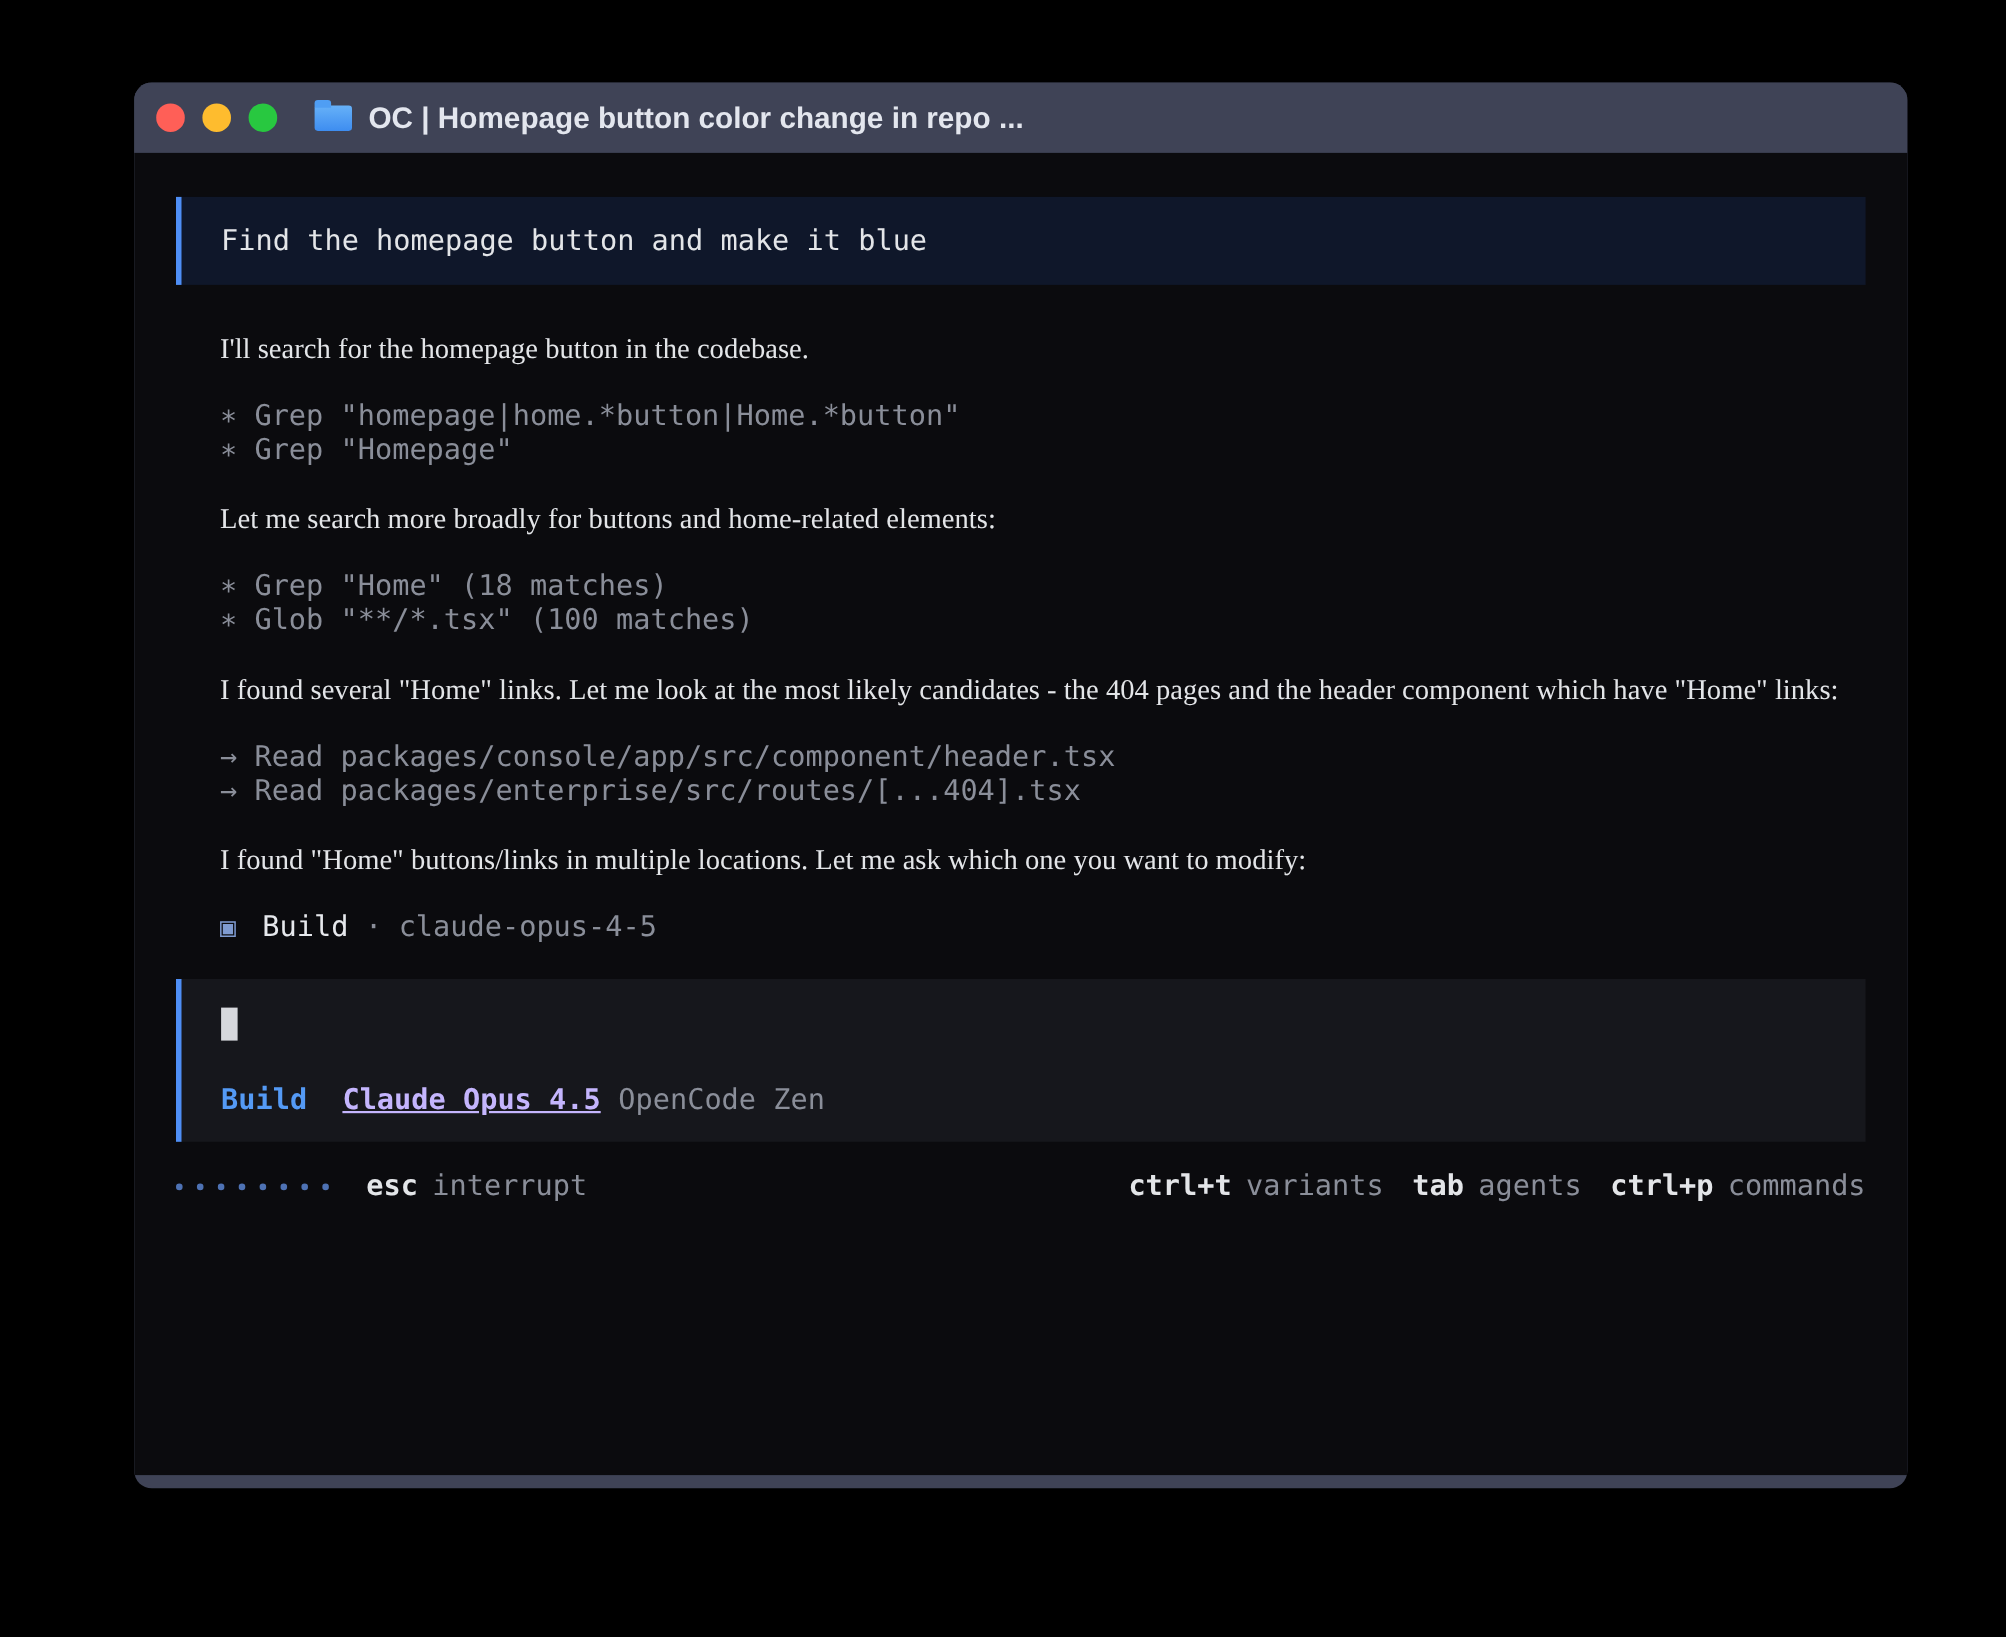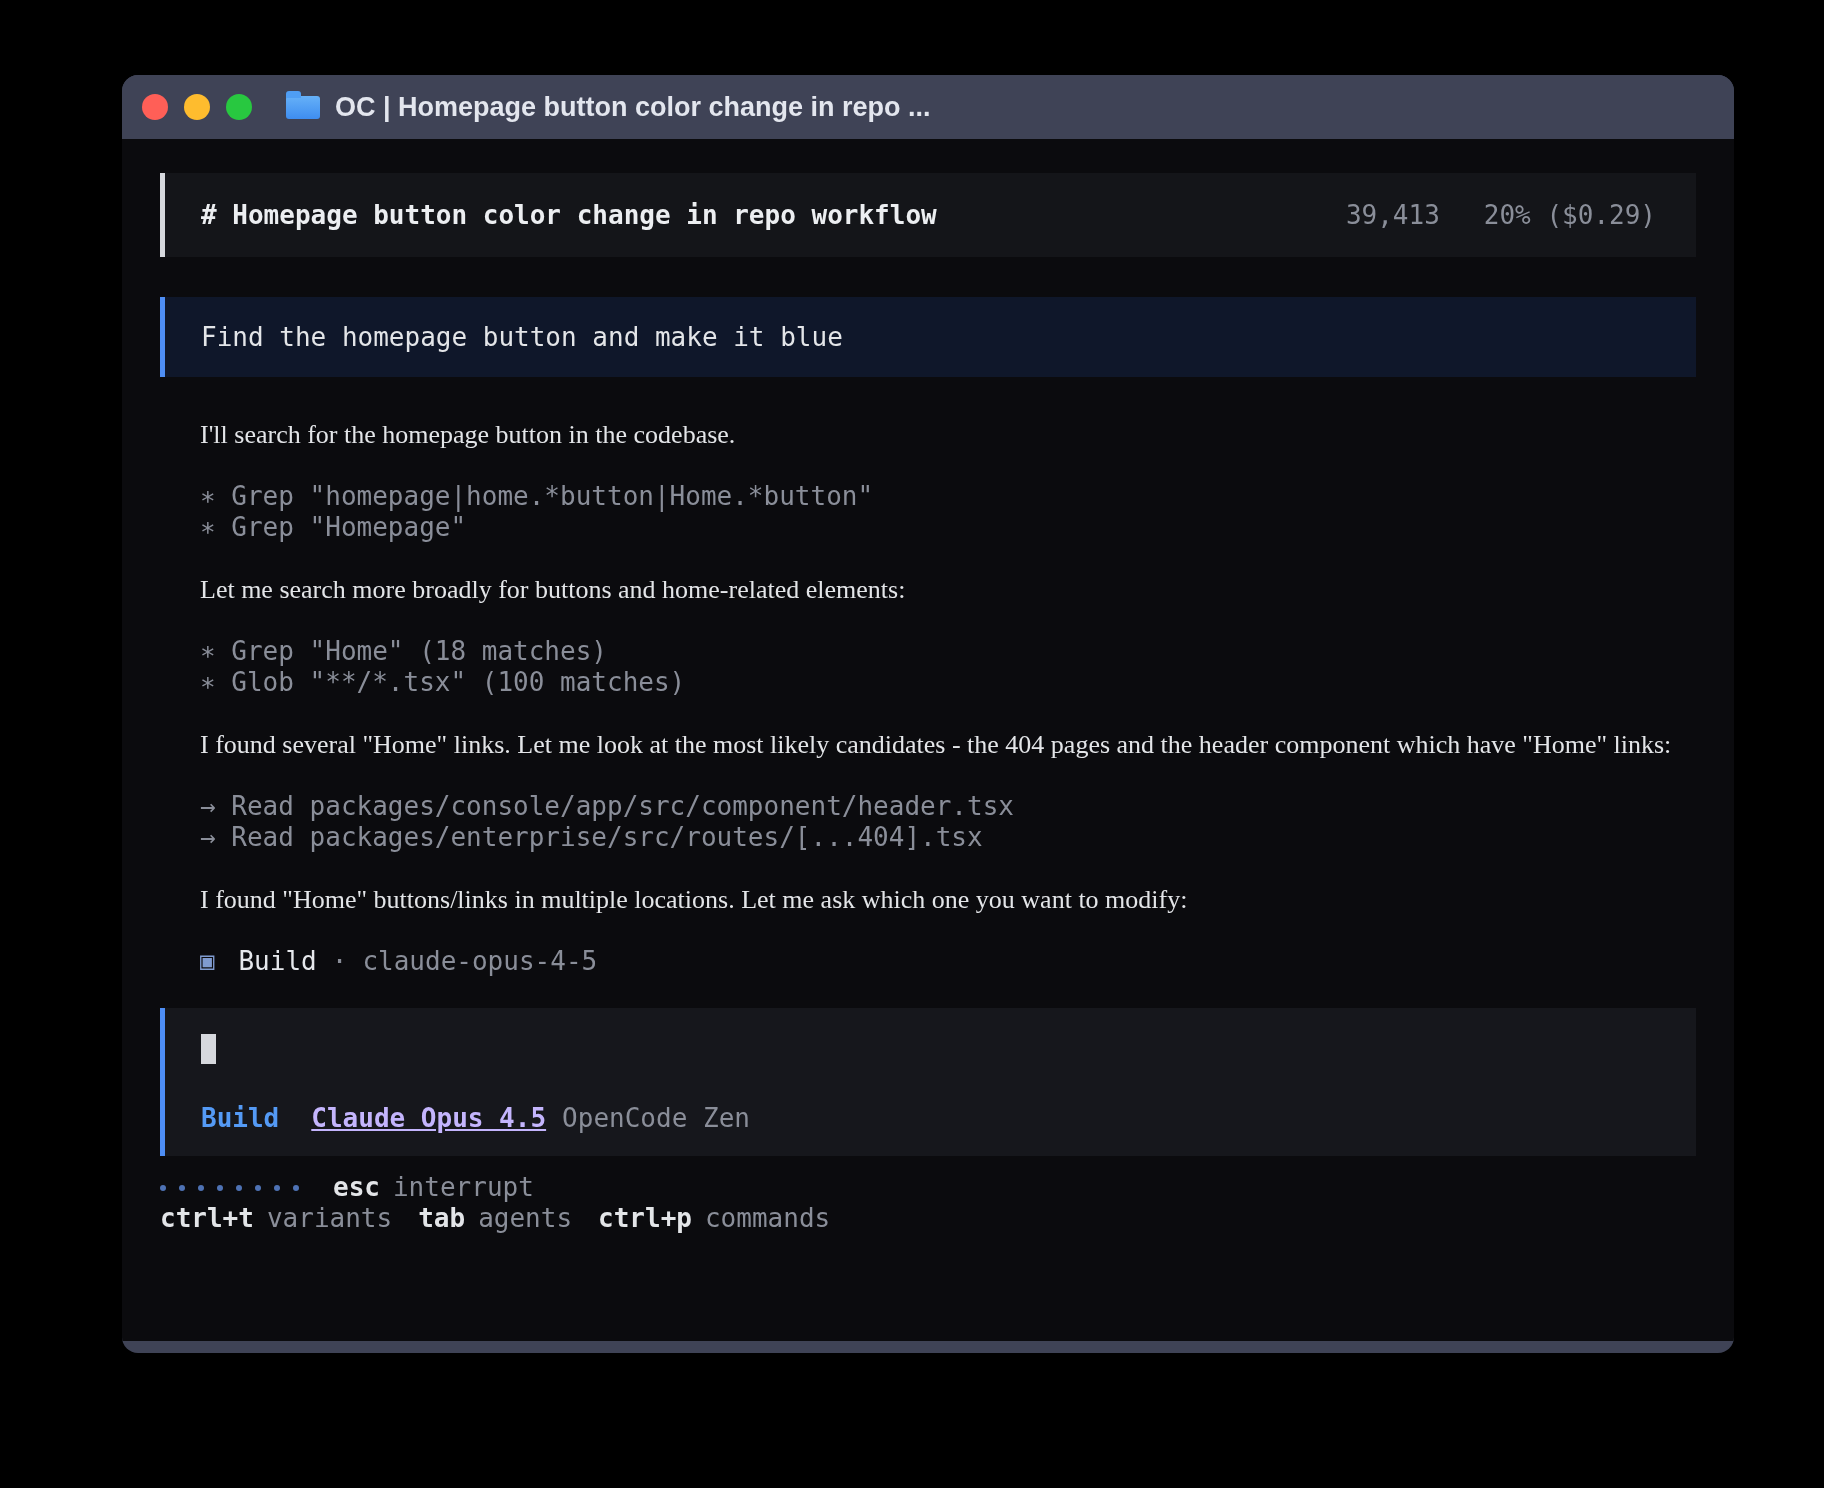--- a/index.html
+++ b/index.html
@@ -55,22 +55,22 @@
 
   .prompt-box { margin-top:31px; height:148px; background:#16171c;
     border-left:5px solid #4e8ef5; padding:26px 36px 22px 36px;
     display:flex; flex-direction:column; justify-content:space-between; }
   .cursor { width:15px; height:30px; background:#d6d8dd; }
   .model-line { display:flex; align-items:baseline; }
   .mode     { color:#549af5; font-weight:600; }
   .model    { color:#c4b5fd; font-weight:600; margin-left:32px;text-decoration:underline; }
   .provider { color:#8a8e99; margin-left:16px; }
 
-  .status-bar { margin-top:16px; height:40px; display:flex; align-items:flex-start;
-    justify-content:space-between;flex-direction:column; }
+  .status-bar { margin-top:16px; height:40px; display:flex; align-items:flex-end;
+    justify-content:space-between; }
   .status-left { display:flex; align-items:center; gap:34px; }
   .dots { display:flex; gap:13px; align-items:center; }
   .dot { width:6px; height:6px; border-radius:50%; background:#4e72b4; }
   .hint { display:flex; gap:13px; white-space:nowrap; }
   .hint .key   { font-weight:700; color:#e3e5e8; }
   .hint .label { color:#8a8e99; }
   .status-right { display:flex; gap:26px; }
 </style>
 </head>
 <body>
@@ -82,27 +82,20 @@
       <button class="light red"></button>
       <button class="light yellow"></button>
       <button class="light green"></button>
     </div>
     <span class="folder"></span>
     <span class="window-title">OC | Homepage button color change in repo ...</span>
   </div>
 
   <div class="terminal">
 
-    <div class="session-header">
-      <span class="session-title"># Homepage button color change in repo workflow</span>
-      <span class="session-stats">
-        <span>39,413</span>
-        <span>20% ($0.29)</span>
-      </span>
-    </div>
 
     <div class="user-message">
       <span>Find the homepage button and make it blue</span>
     </div>
 
     <div class="conversation">
         <div class="block text">
           <div class="cline">I'll search for the homepage button in the codebase.</div>
         </div>
         <div class="block tools">

